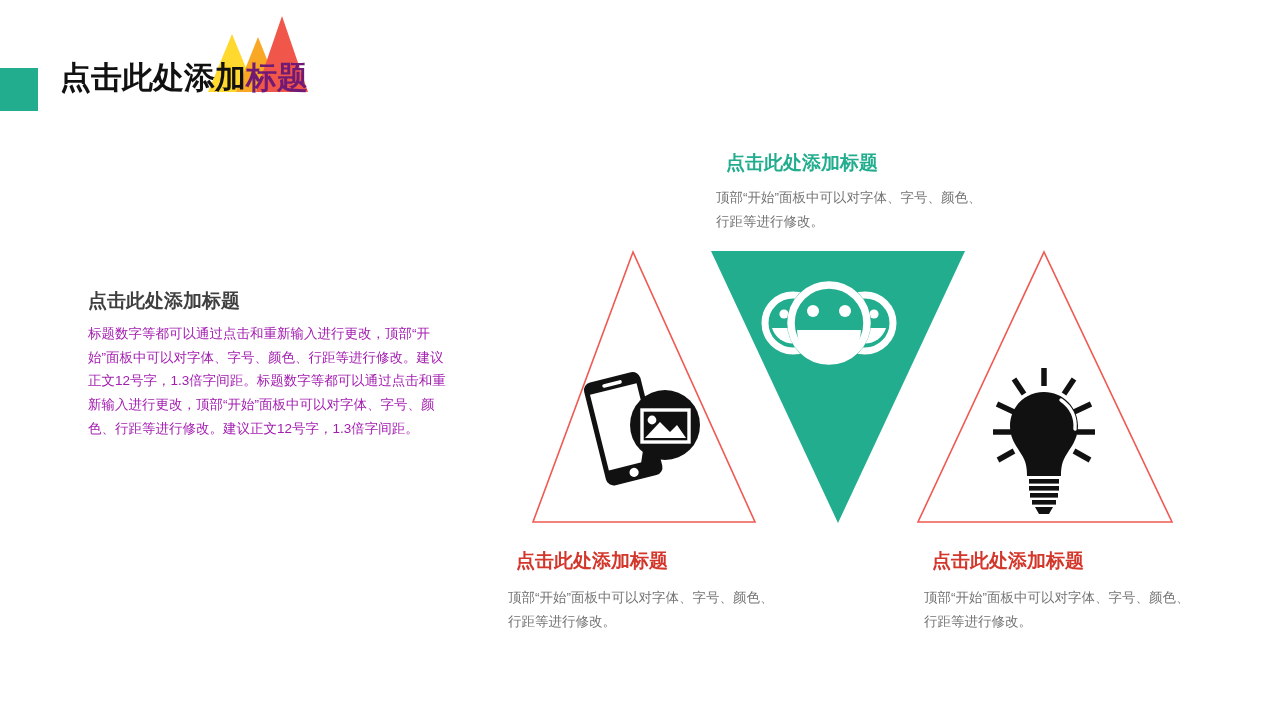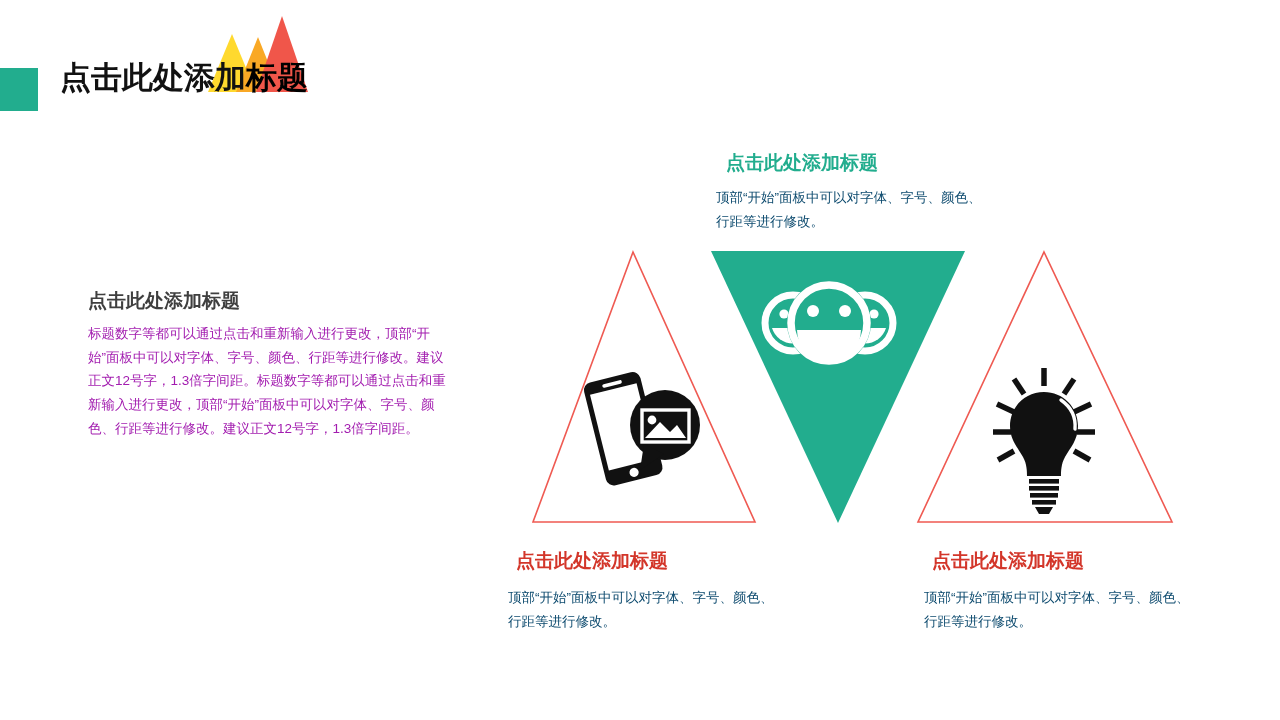--- a/index.html
+++ b/index.html
@@ -39,36 +39,36 @@
     left: 60px;
     top: 62px;
     font-size: 31px;
     font-weight: bold;
     letter-spacing: 0px;
     white-space: nowrap;
     line-height: 1;
     color: #111111;
   }
   #slide-title .title-highlight {
-    color: #000000;
+    color: #701a75;
   }
 
   
   .block-heading {
     position: absolute;
     font-size: 19px;
     font-weight: bold;
     line-height: 1.2;
     white-space: nowrap;
   }
   .block-body {
     position: absolute;
     font-size: 13.5px;
     line-height: 1.75;
-    color: #0c4a6e;
+    color: #737373;
   }
 
   
   #left-heading {
     left: 88px;
     top: 290px;
     color: #3f3f3f;
   }
   #left-body {
     left: 88px;

